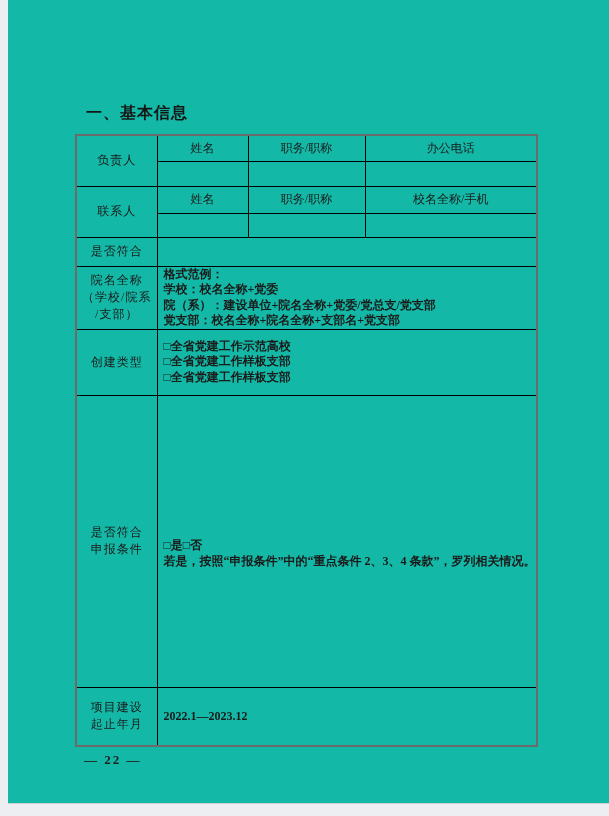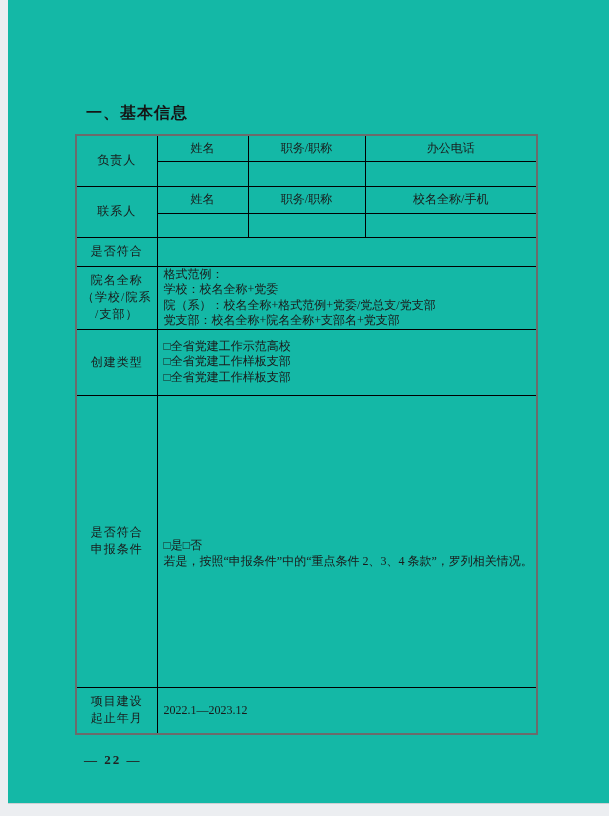--- a/index.html
+++ b/index.html
@@ -40,21 +40,21 @@
     letter-spacing: 1px;
     line-height: 17px;
   }
   td.hdr { text-align: center; }
   td.val { }
   td.content {
     text-align: left;
     padding-left: 6px;
     line-height: 15.5px;
   }
-  td.content .line { white-space: nowrap; }
+  td.content .line { white-space: nowrap; font-weight: bold; }
   td.content-top {
     vertical-align: top;
     padding-top: 25px;
   }
   .pageno {
     position: absolute; left: 76px; top: 752px;
     font-size: 13px; letter-spacing: 2px; color: #222;
     white-space: nowrap;
     font-weight: bold;
   }
@@ -107,21 +107,21 @@
 
         <tr style="height:61px">
           <td class="lbl">
             <div>院名全称</div>
             <div>（学校/院系</div>
             <div>/支部）</div>
           </td>
           <td class="content" colspan="3">
             <div class="line">格式范例：</div>
             <div class="line">学校：校名全称+党委</div>
-            <div class="line">院（系）：校名全称+格式范例+党委/党总支/党支部</div>
+            <div class="line">院（系）：建设单位+院名全称+党委/党总支/党支部</div>
             <div class="line">党支部：校名全称+院名全称+支部名+党支部</div>
           </td>
         </tr>
 
         <tr style="height:66px">
           <td class="lbl">创建类型</td>
           <td class="content" colspan="3">
             <div class="line">□全省党建工作示范高校</div>
             <div class="line">□全省党建工作样板支部</div>
             <div class="line">□全省党建工作样板支部</div>
@@ -132,21 +132,21 @@
           <td class="lbl">
             <div>是否符合</div>
             <div>申报条件</div>
           </td>
           <td class="content content-top" colspan="3">
             <div class="line">□是□否</div>
             <div class="line">若是，按照“申报条件”中的“重点条件 2、3、4 条款”，罗列相关情况。</div>
           </td>
         </tr>
 
-        <tr style="height:47px">
+        <tr style="height:59px">
           <td class="lbl">
             <div>项目建设</div>
             <div>起止年月</div>
           </td>
           <td class="content" colspan="3">
             <span class="line">2022.1—2023.12</span>
           </td>
         </tr>
       </tbody>
     </table>

